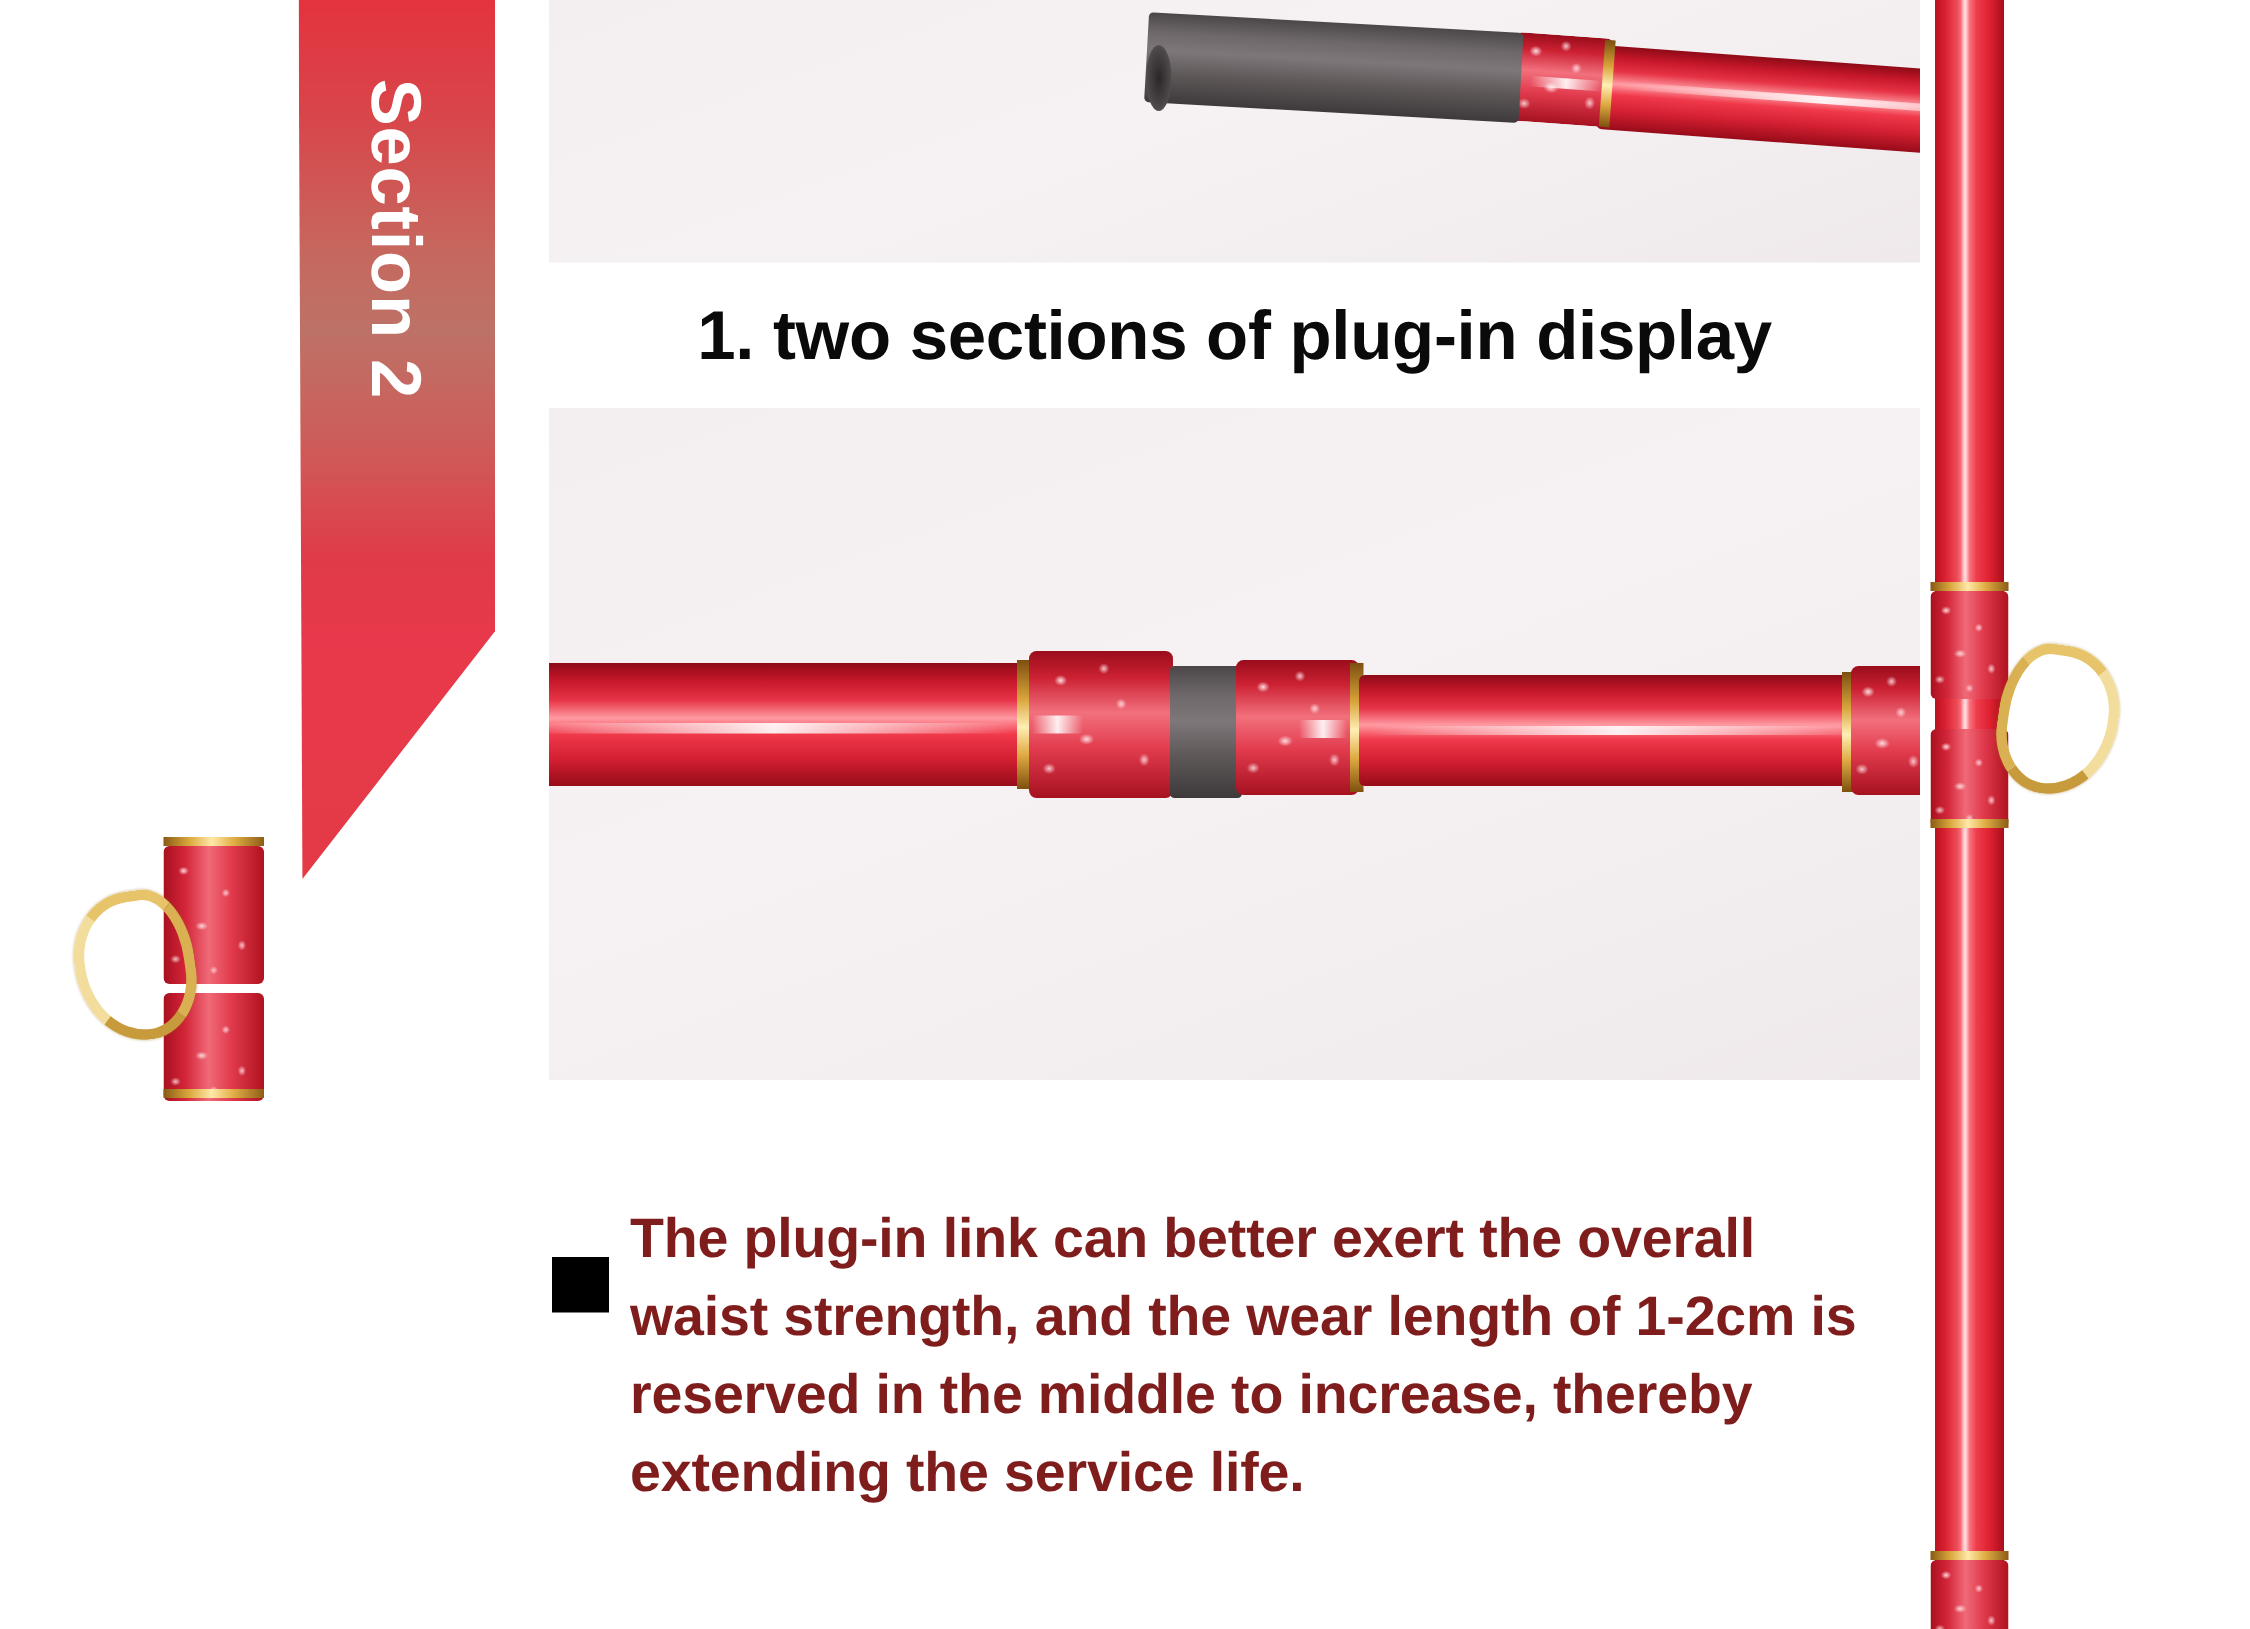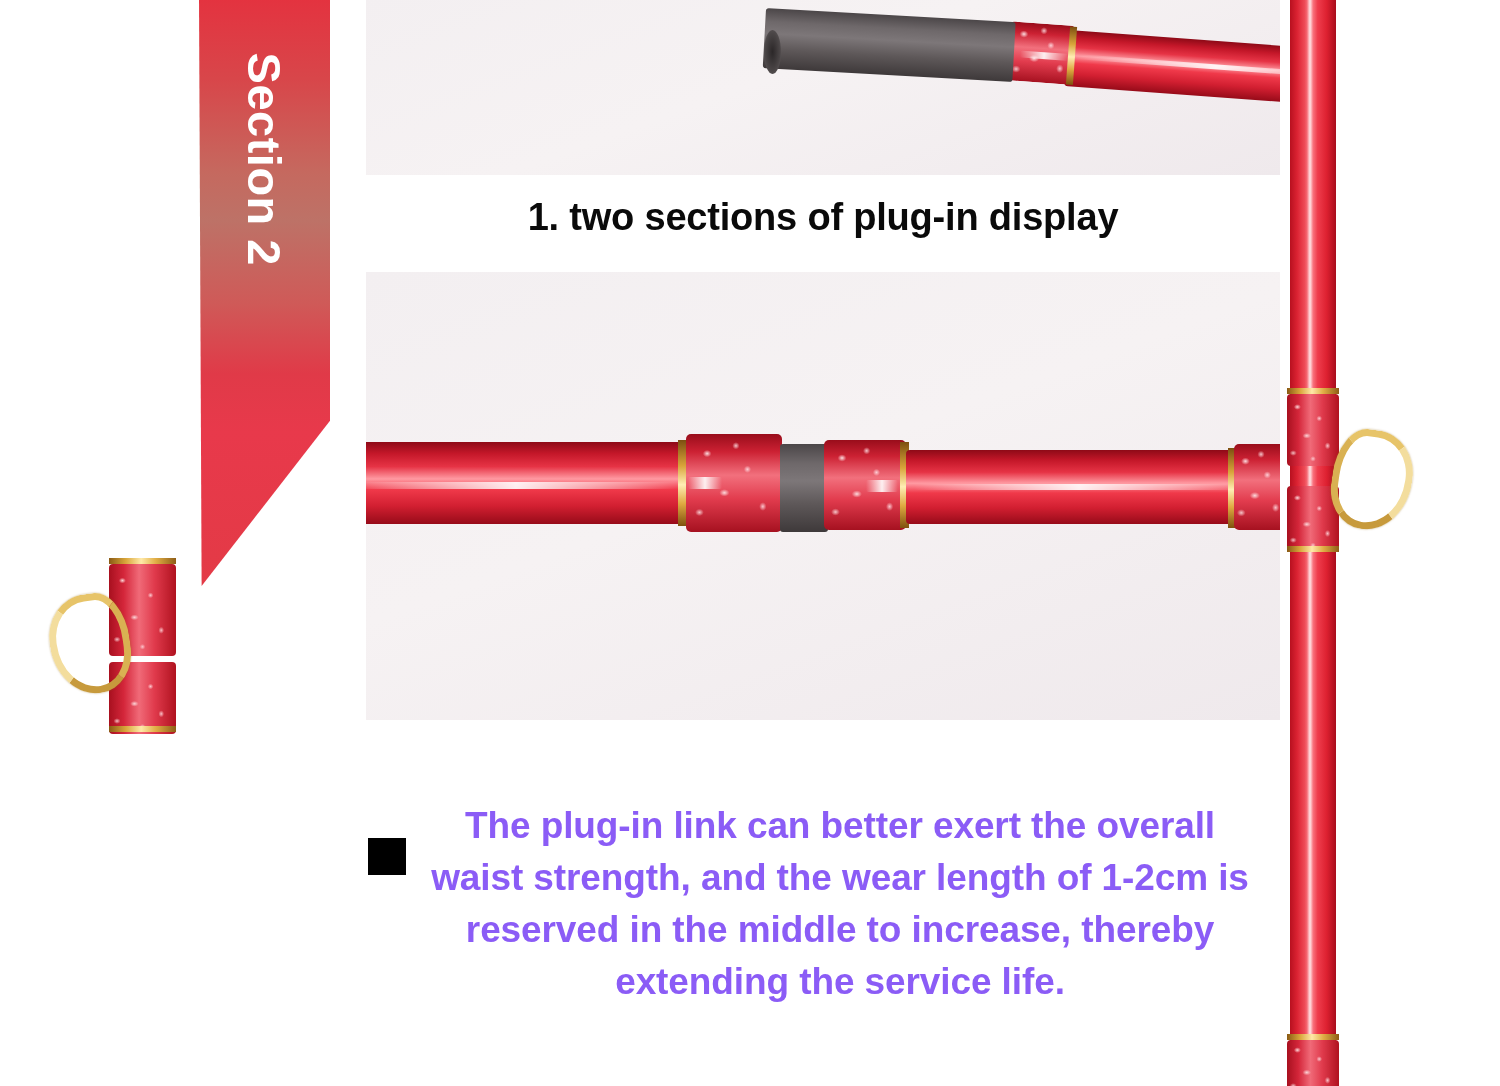--- a/index.html
+++ b/index.html
@@ -191,21 +191,21 @@
     border-radius: 2px;
   }
 
   
   #caption-plugin-display {
     position: absolute;
     left: 366px;
     top: 196px;
     width: 914px;
     text-align: center;
-    font-size: 38px;
+    font-size: 46px;
     font-weight: bold;
     color: #0a0a0a;
     letter-spacing: -.2px;
   }
 
   #feature-block {
     position: absolute;
     left: 360px;
     top: 800px;
     width: 900px;
@@ -214,25 +214,24 @@
     position: absolute;
     left: 8px;
     top: 38px;
     width: 38px;
     height: 37px;
     background: #000000;
   }
   #feature-text {
     margin: 0;
     padding-left: 60px;
-    text-align: center;
     font-size: 37px;
     line-height: 52px;
     font-weight: bold;
-    color: #8b5cf6;
+    color: #7f1d1d;
     letter-spacing: -.1px;
   }
 </style>
 </head>
 <body>
 
 <div class="rod" id="rod-left" style="left:112px; width:61px;">
   <div class="rod-shaft"></div>
   <div class="rod-hl"></div>
 

